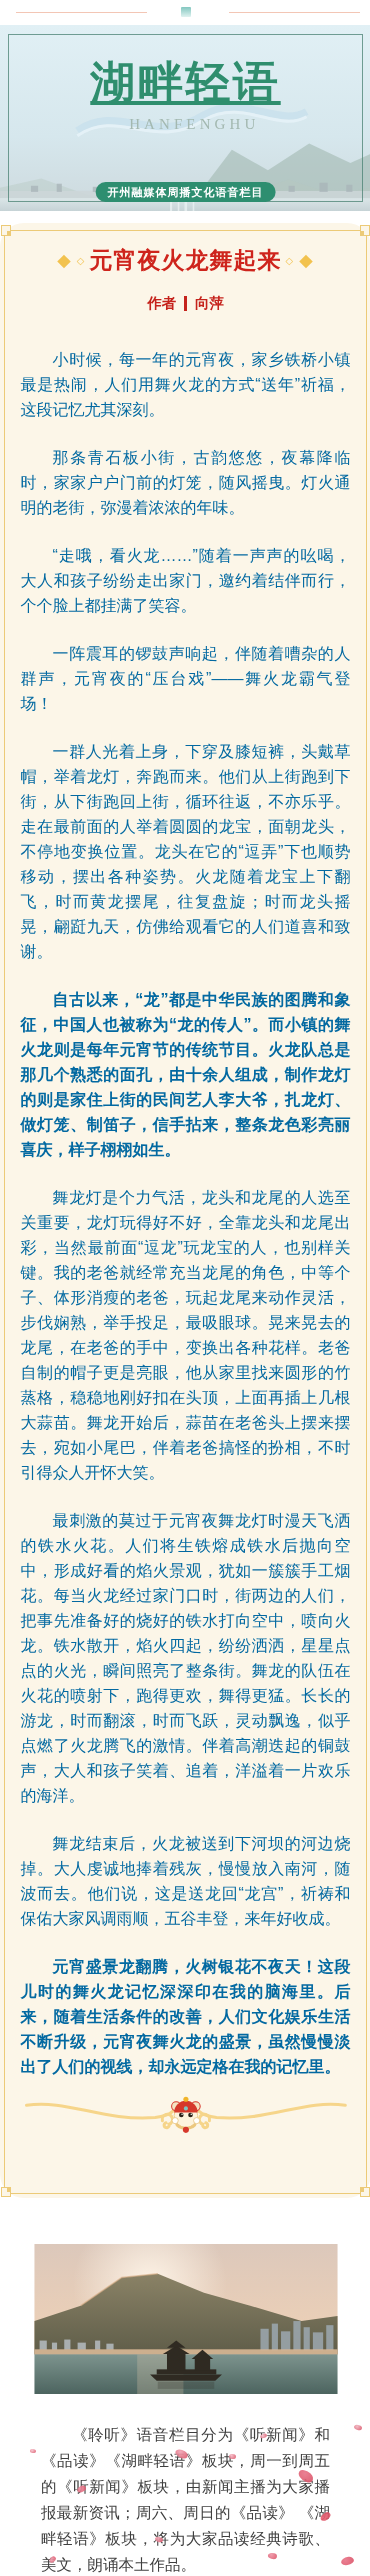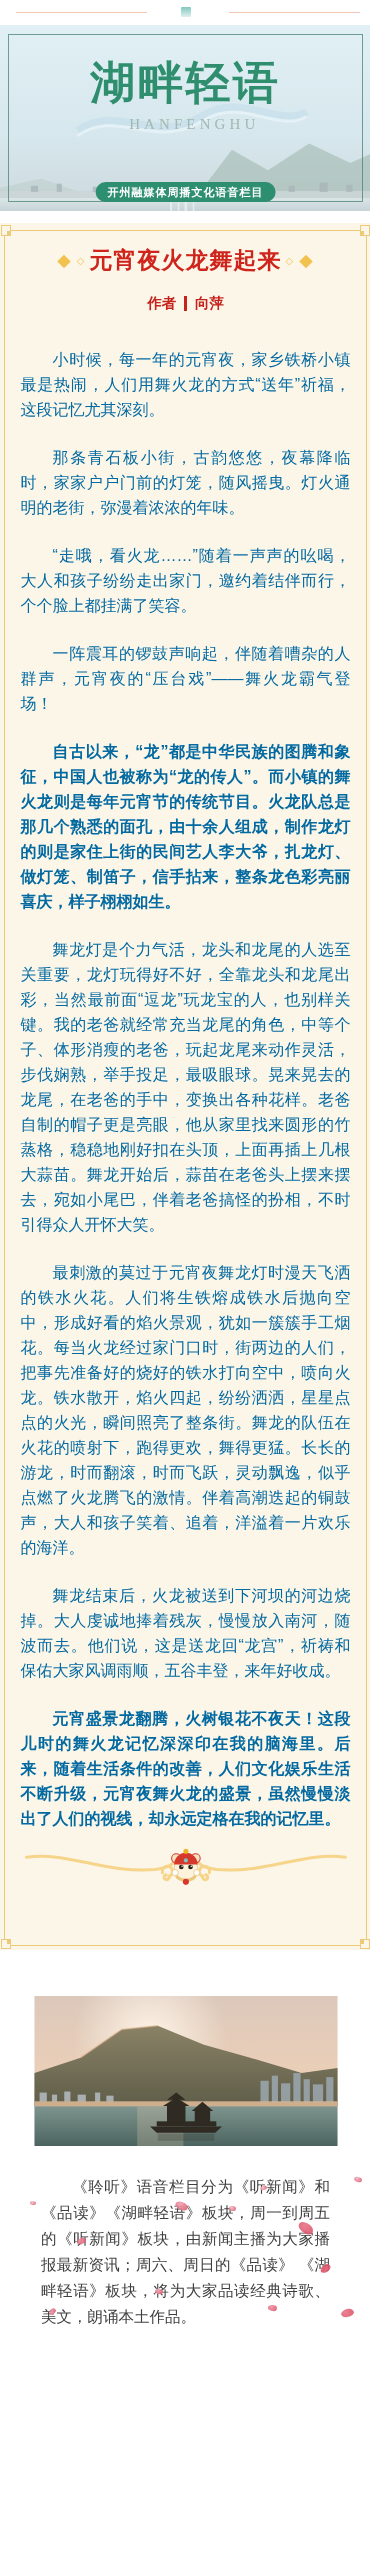--- a/index.html
+++ b/index.html
@@ -14,31 +14,31 @@
     background:linear-gradient(180deg,#83c7c0,#dff2f0);border-radius:1px;}
 
   
   .banner{height:186px;position:relative;overflow:hidden;
     background:linear-gradient(180deg,#e0eff4 0%,#d6e7ed 55%,#cfdde1 100%);}
   .banner svg.scene{position:absolute;left:0;top:0;}
   .banner-frame{position:absolute;left:8.2px;right:8.2px;top:8.8px;bottom:9.3px;
     border:1px solid rgba(72,128,114,.75);pointer-events:none;}
   .logo{position:absolute;top:34px;width:100%;text-align:center;
     font-family:"Liberation Serif","DejaVu Serif",serif;
-    font-size:45px;font-weight:bold;color:#2f8e6e;letter-spacing:2.6px;line-height:1.1;}
+    font-size:45px;font-weight:bold;color:#2f8e6e;letter-spacing:2.6px;line-height:1.1;text-decoration:underline;}
   .logo-latin{position:absolute;top:91px;width:100%;text-align:center;text-indent:17.5px;
     font-size:15px;color:#a3b8b0;letter-spacing:4.1px;font-family:"Liberation Serif",serif;}
   .badge{position:absolute;top:113px;left:50%;transform:translateX(-50%);
     background:#2e8e70;color:#ffffff;font-size:11px;font-weight:bold;letter-spacing:1px;
     padding:2.6px 12.4px;border-radius:10.3px;white-space:nowrap;margin-top:44px;}
 
   .gap1{height:12.4px;background:#fff;}
 
   
-  .content-box{background:#fcf6e8;position:relative;padding:21.6px 20.6px 61px;}
+  .content-box{background:#fcf6e8;position:relative;padding:21.6px 20.6px 61px;border-radius:24px;}
   .frame{position:absolute;top:6.2px;left:4.1px;right:4.1px;bottom:4.1px;
     border:1px solid #ecca77;pointer-events:none;}
   .corner{position:absolute;width:15.5px;height:15.5px;pointer-events:none;}
   .corner::before{content:"";position:absolute;width:8.2px;height:8.2px;border:1px solid #ecca77;background:#fcf6e8;}
   .corner::after{content:"";position:absolute;width:3.6px;height:3.6px;background:#ecca77;}
   .corner.tl{top:2.1px;left:1px;}  .corner.tl::before{top:0;left:0;}  .corner.tl::after{top:5.7px;left:5.7px;}
   .corner.tr{top:2.1px;right:1px;} .corner.tr::before{top:0;right:0;} .corner.tr::after{top:5.7px;right:5.7px;}
   .corner.bl{bottom:1px;left:1px;}  .corner.bl::before{bottom:0;left:0;}  .corner.bl::after{bottom:5.7px;left:5.7px;}
   .corner.br{bottom:1px;right:1px;} .corner.br::before{bottom:0;right:0;} .corner.br::after{bottom:5.7px;right:5.7px;}
 
@@ -140,20 +140,21 @@
     <div class="byline-row">
       <span>作者</span><span class="byline-bar"></span><span>向萍</span>
     </div>
   </div>
 
   <div class="article-body">
       <p class="para">小时候，每一年的元宵夜，家乡铁桥小镇最是热闹，人们用舞火龙的方式“送年”祈福，这段记忆尤其深刻。</p>
       <p class="para">那条青石板小街，古韵悠悠，夜幕降临时，家家户户门前的灯笼，随风摇曳。灯火通明的老街，弥漫着浓浓的年味。</p>
       <p class="para">“走哦，看火龙……”随着一声声的吆喝，大人和孩子纷纷走出家门，邀约着结伴而行，个个脸上都挂满了笑容。</p>
       <p class="para">一阵震耳的锣鼓声响起，伴随着嘈杂的人群声，元宵夜的“压台戏”——舞火龙霸气登场！</p>
+      <p class="para">一群人光着上身，下穿及膝短裤，头戴草帽，举着龙灯，奔跑而来。他们从上街跑到下街，从下街跑回上街，循环往返，不亦乐乎。走在最前面的人举着圆圆的龙宝，面朝龙头，不停地变换位置。龙头在它的“逗弄”下也顺势移动，摆出各种姿势。火龙随着龙宝上下翻飞，时而黄龙摆尾，往复盘旋；时而龙头摇晃，翩跹九天，仿佛给观看它的人们道喜和致谢。</p>
       <p class="para em">自古以来，“龙”都是中华民族的图腾和象征，中国人也被称为“龙的传人”。而小镇的舞火龙则是每年元宵节的传统节目。火龙队总是那几个熟悉的面孔，由十余人组成，制作龙灯的则是家住上街的民间艺人李大爷，扎龙灯、做灯笼、制笛子，信手拈来，整条龙色彩亮丽喜庆，样子栩栩如生。</p>
       <p class="para">舞龙灯是个力气活，龙头和龙尾的人选至关重要，龙灯玩得好不好，全靠龙头和龙尾出彩，当然最前面“逗龙”玩龙宝的人，也别样关键。我的老爸就经常充当龙尾的角色，中等个子、体形消瘦的老爸，玩起龙尾来动作灵活，步伐娴熟，举手投足，最吸眼球。晃来晃去的龙尾，在老爸的手中，变换出各种花样。老爸自制的帽子更是亮眼，他从家里找来圆形的竹蒸格，稳稳地刚好扣在头顶，上面再插上几根大蒜苗。舞龙开始后，蒜苗在老爸头上摆来摆去，宛如小尾巴，伴着老爸搞怪的扮相，不时引得众人开怀大笑。</p>
       <p class="para">最刺激的莫过于元宵夜舞龙灯时漫天飞洒的铁水火花。人们将生铁熔成铁水后抛向空中，形成好看的焰火景观，犹如一簇簇手工烟花。每当火龙经过家门口时，街两边的人们，把事先准备好的烧好的铁水打向空中，喷向火龙。铁水散开，焰火四起，纷纷洒洒，星星点点的火光，瞬间照亮了整条街。舞龙的队伍在火花的喷射下，跑得更欢，舞得更猛。长长的游龙，时而翻滚，时而飞跃，灵动飘逸，似乎点燃了火龙腾飞的激情。伴着高潮迭起的铜鼓声，大人和孩子笑着、追着，洋溢着一片欢乐的海洋。</p>
       <p class="para">舞龙结束后，火龙被送到下河坝的河边烧掉。大人虔诚地捧着残灰，慢慢放入南河，随波而去。他们说，这是送龙回“龙宫”，祈祷和保佑大家风调雨顺，五谷丰登，来年好收成。</p>
       <p class="para em">元宵盛景龙翻腾，火树银花不夜天！这段儿时的舞火龙记忆深深印在我的脑海里。后来，随着生活条件的改善，人们文化娱乐生活不断升级，元宵夜舞火龙的盛景，虽然慢慢淡出了人们的视线，却永远定格在我的记忆里。</p>
     </div>
 
   <div class="divider">
     <svg width="332" height="47" viewBox="0 0 644 92">
       <g stroke="#f6d58a" stroke-width="6" fill="none" stroke-linecap="round">

